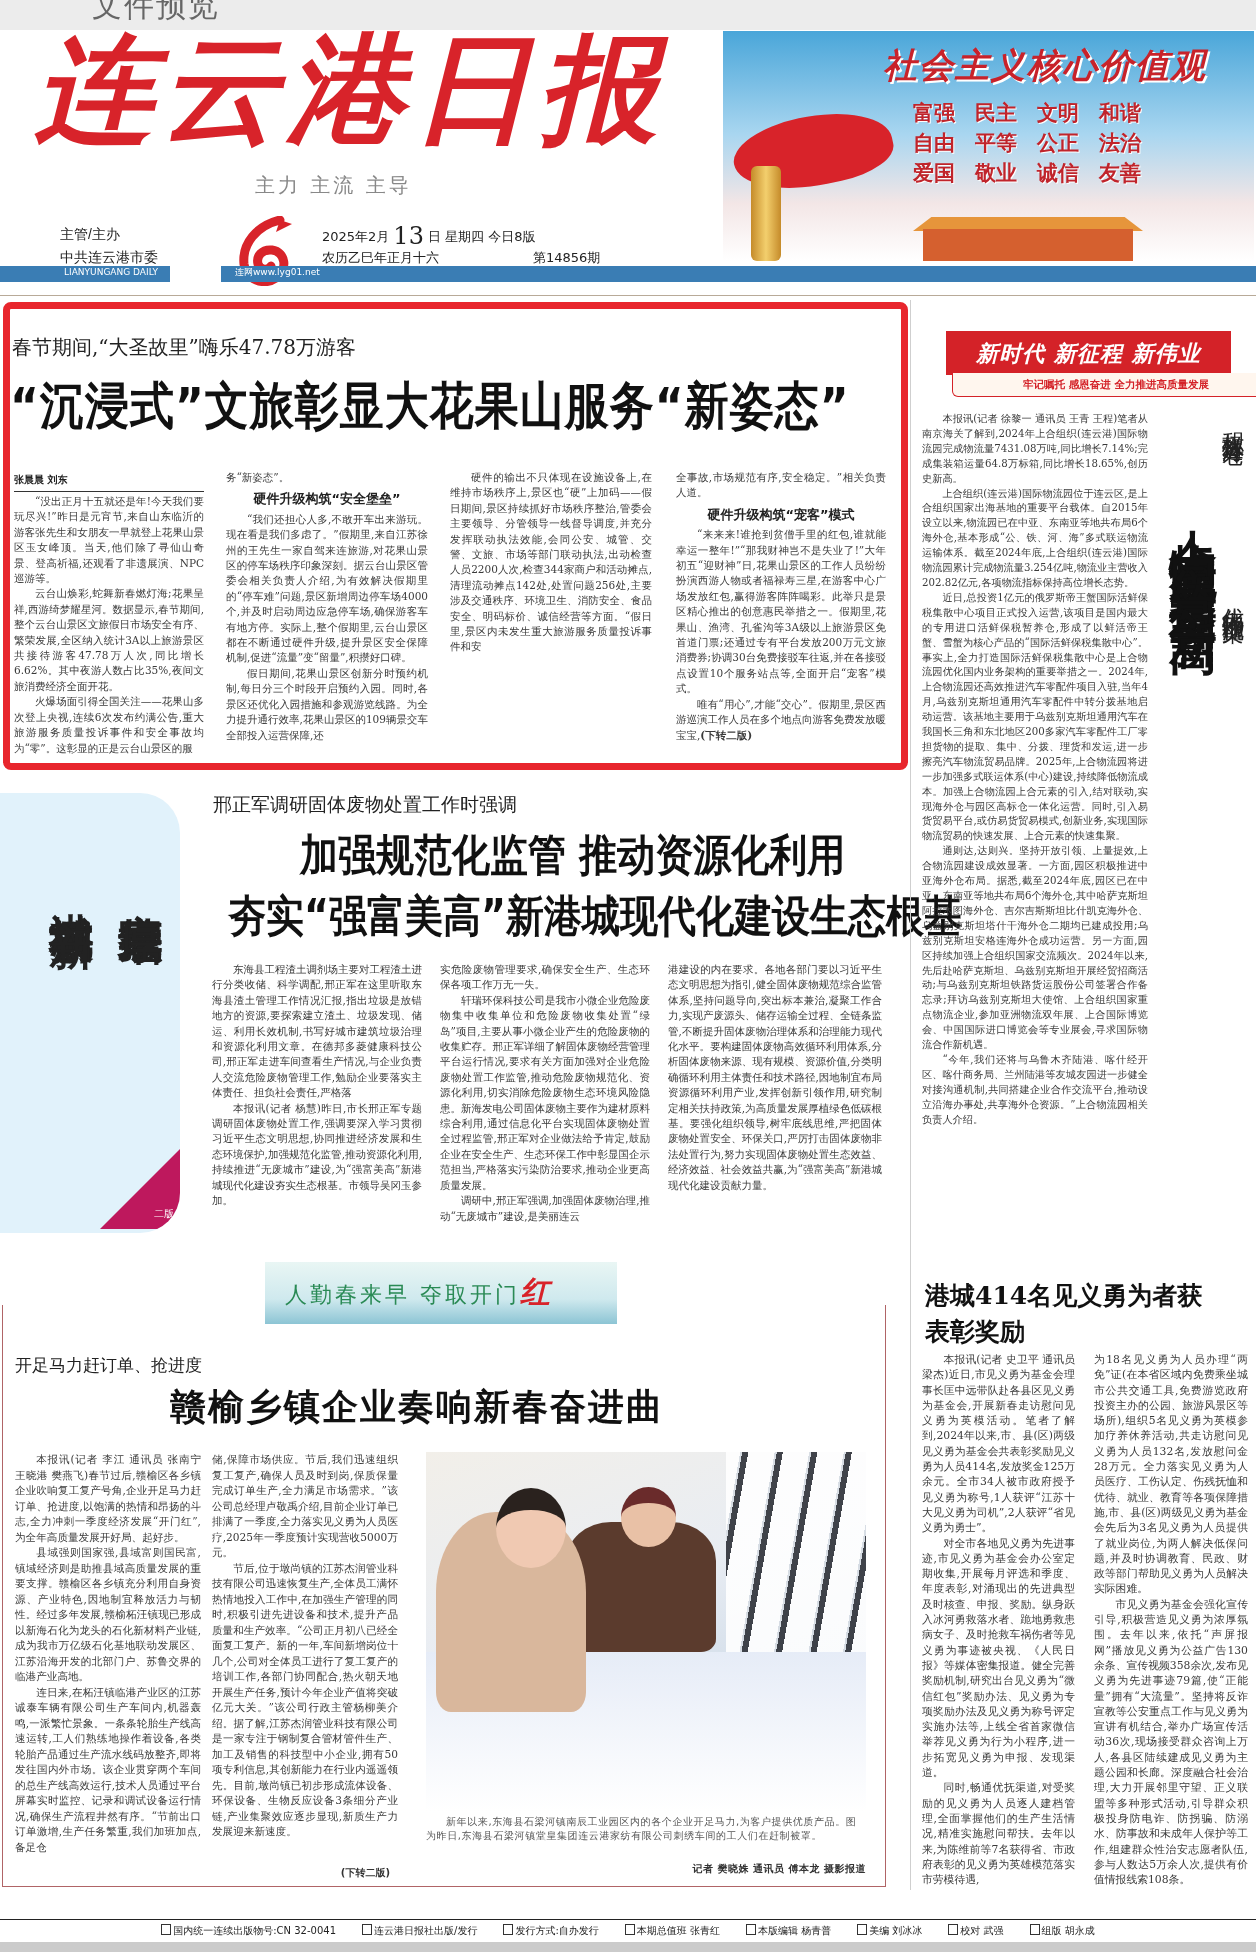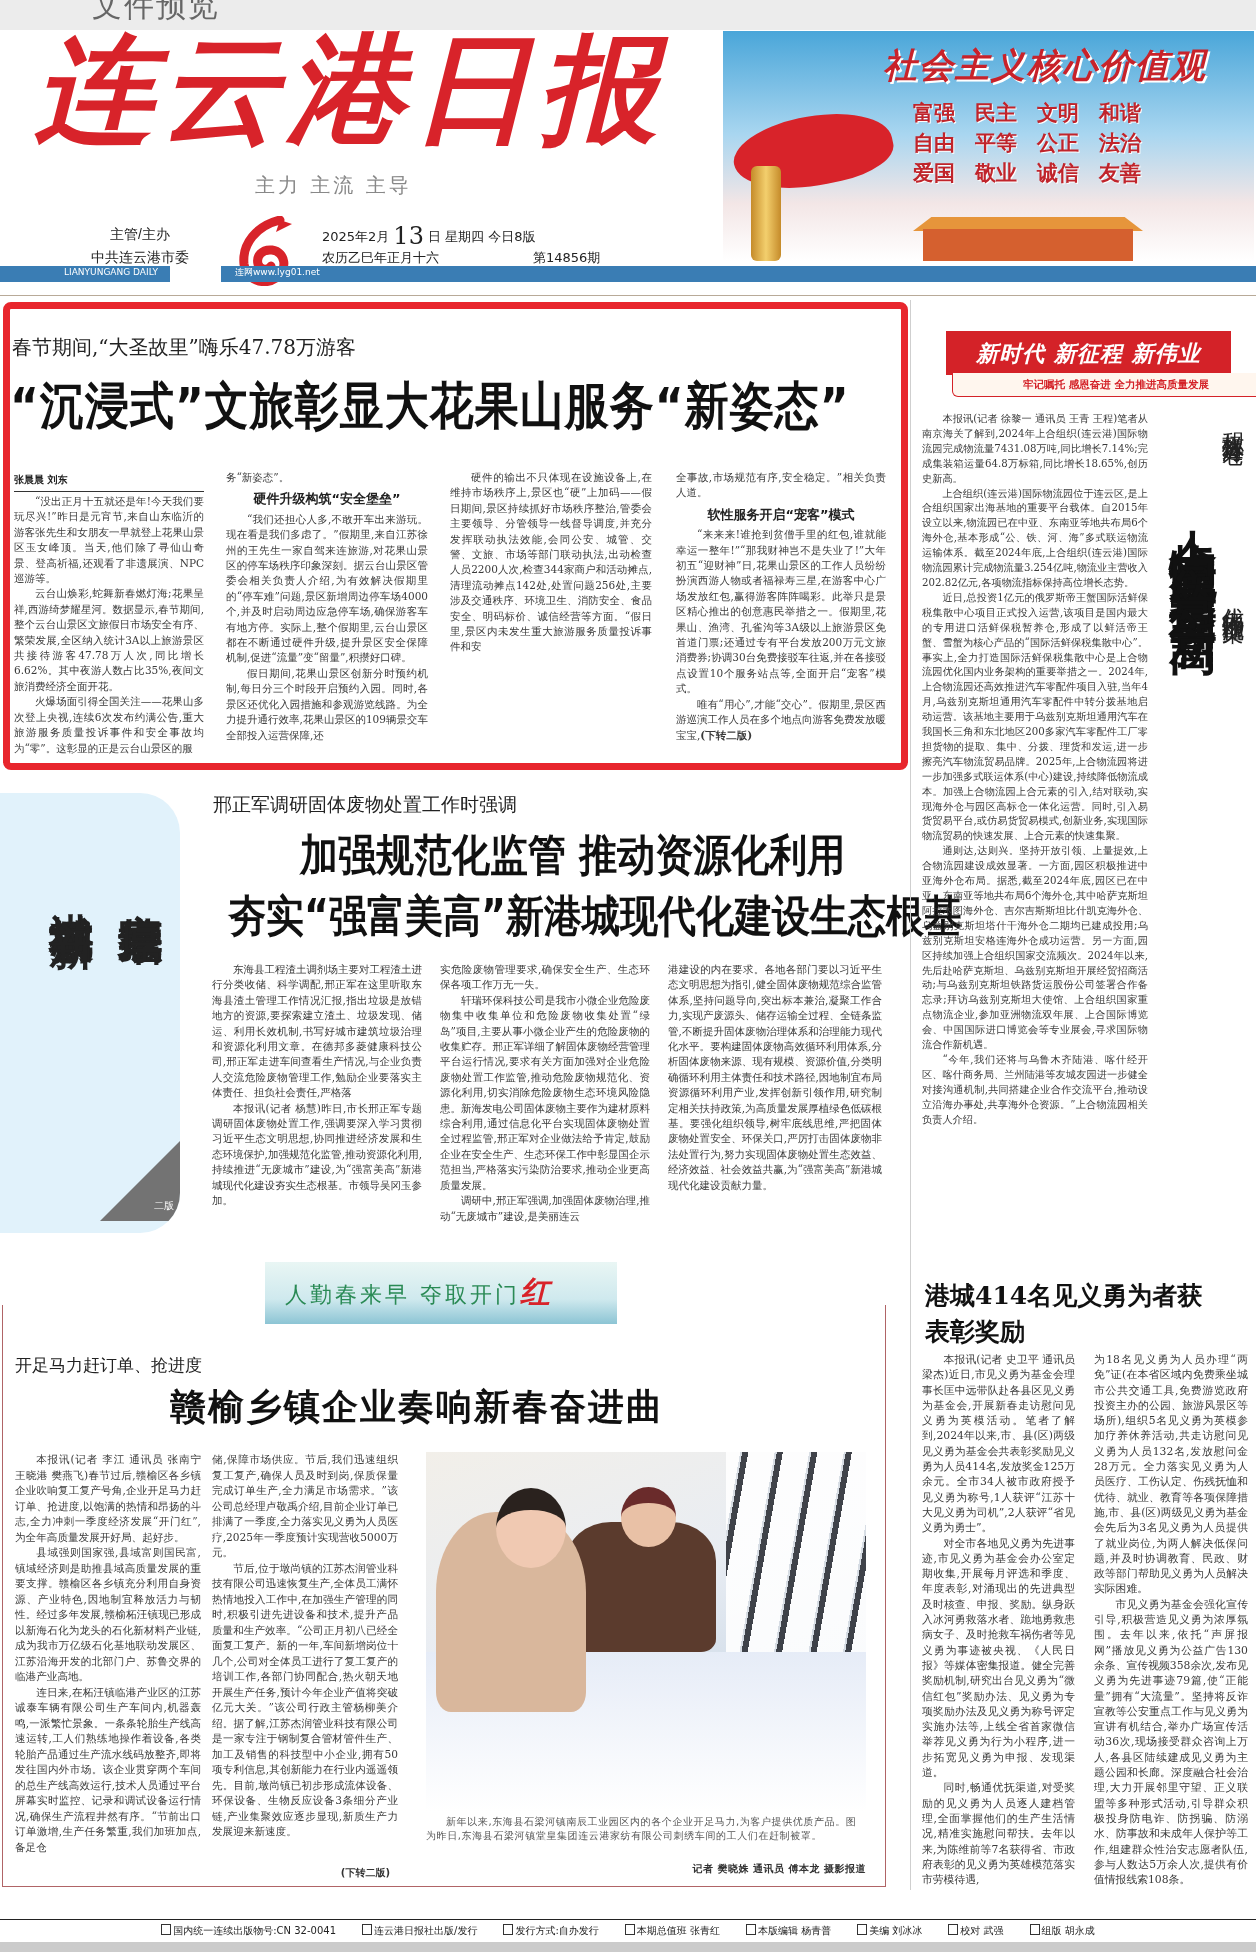--- a/index.html
+++ b/index.html
@@ -5,21 +5,21 @@
   * { box-sizing: border-box; margin: 0; padding: 0; }
   html, body { width: 1256px; height: 1952px; overflow: hidden; background: #ffffff; }
   body { font-family: "DejaVu Serif", "Liberation Serif", serif; color: #222; position: relative; }
   .abs { position: absolute; }
   .topbar { left: 0; top: 0; width: 1256px; height: 30px; background: #ececec; overflow: hidden; }
   .topbar-title { position: absolute; left: 92px; top: -14px; font-family: "DejaVu Sans", sans-serif; font-size: 30px; color: #666; letter-spacing: 2px; }
 
   
   .mast-title { left: 35px; top: 30px; font-family: "DejaVu Serif", serif; font-weight: bold; font-size: 118px; color: #d8232a; letter-spacing: 8px; line-height: 1; font-style: italic; }
   .mast-slogan { left: 255px; top: 172px; font-family: "DejaVu Sans", sans-serif; font-size: 20px; color: #888; letter-spacing: 3px; }
-  .mast-sponsor { left: 60px; top: 223px; text-align: center; width: 160px; font-family: Liberation Sans, sans-serif; font-size: 14px; color: #222; line-height: 23px; }
+  .mast-sponsor { left: 60px; top: 223px; text-align: left; width: 160px; font-family: Liberation Sans, sans-serif; font-size: 14px; color: #222; line-height: 23px; }
   .mast-logo { left: 236px; top: 216px; width: 60px; height: 70px; }
   .mast-date { left: 322px; top: 222px; font-family: "DejaVu Sans", sans-serif; font-size: 13px; color: #222; }
   .mast-date .big { font-family: "DejaVu Serif", serif; font-size: 24px; vertical-align: -3px; margin: 0 4px; }
   .mast-lunar { left: 322px; top: 249px; font-family: Liberation Mono, monospace; font-size: 13px; color: #222; }
   .mast-issue { left: 533px; top: 249px; font-family: "DejaVu Sans", sans-serif; font-size: 13px; color: #222; }
   .blue-band { top: 266px; height: 16px; background: #3a7db4; }
   .band-text { font-family: "DejaVu Sans", sans-serif; font-size: 9px; color: #fff; line-height: 12px; }
   .hr-line { left: 0; top: 295px; width: 1256px; height: 1px; background: #b8aa98; }
 
   
@@ -39,21 +39,21 @@
   .byline1 { left: 14px; top: 473px; width: 190px; font-family: "DejaVu Sans", sans-serif; font-weight: bold; font-size: 10px; border-bottom: 1px solid #333; padding-bottom: 4px; }
   .col { font-size: 10.5px; line-height: 15.4px; color: #3a3a3a; text-align: justify; }
   .col p { text-indent: 2em; }
   .col p.noind { text-indent: 0; }
   .subhead { font-family: "DejaVu Sans", sans-serif; font-weight: bold; font-size: 13px; text-align: center; color: #222; margin: 6px 0 5px; }
 
   
   .side-panel { left: 0; top: 793px; width: 180px; height: 440px; background: #e1f2fb; border-radius: 0 40px 40px 0; overflow: hidden; }
   .side-text { position: absolute; left: 43px; top: 85px; display: flex; flex-direction: row-reverse; gap: 10px; }
   .side-text .vcol { writing-mode: vertical-rl; font-size: 44px; font-weight: bold; color: #222; letter-spacing: 2px; }
-  .side-tag { position: absolute; right: 0; bottom: 12px; width: 80px; height: 80px; background: #737373; clip-path: polygon(100% 0, 100% 100%, 0 100%); }
+  .side-tag { position: absolute; right: 0; bottom: 4px; width: 80px; height: 80px; background: #be185d; clip-path: polygon(100% 0, 100% 100%, 0 100%); }
   .side-tag span { position: absolute; right: 6px; bottom: 8px; font-family: "DejaVu Sans", sans-serif; font-size: 10px; color: #fff; }
   .kicker2 { left: 213px; top: 792px; font-size: 19px; color: #222; }
   .head2a { left: 300px; top: 826px; font-family: "DejaVu Sans", sans-serif; font-weight: bold; font-size: 38px; color: #111; transform: scaleY(1.15); transform-origin: left top; }
   .head2b { left: 228px; top: 887px; font-family: "DejaVu Sans", sans-serif; font-weight: bold; font-size: 38px; color: #111; transform: scaleY(1.15); transform-origin: left top; }
 
   
   .right-divider { left: 910px; top: 300px; width: 1px; height: 1590px; background: #cfcfcf; }
   .slogan-box { left: 946px; top: 331px; width: 285px; height: 66px; }
   .slogan-top { position: absolute; left: 0; top: 0; width: 285px; height: 44px; background: #d42228; color: #fff; font-size: 22px; font-weight: bold; text-align: center; line-height: 44px; letter-spacing: 1px; font-style: italic; }
   .slogan-bot { position: absolute; left: 6px; top: 42px; width: 328px; height: 24px; border: 1px solid #d42228; border-top: none; background: #fff6ee; color: #d42228; font-family: "DejaVu Sans", sans-serif; font-weight: bold; font-size: 10.5px; text-align: center; line-height: 22px; border-radius: 0 0 6px 6px; }
@@ -154,21 +154,21 @@
   <p class="noind">务“新姿态”。</p>
   <div class="subhead">硬件升级构筑“安全堡垒”</div>
   <p>“我们还担心人多,不敢开车出来游玩。现在看是我们多虑了。”假期里,来自江苏徐州的王先生一家自驾来连旅游,对花果山景区的停车场秩序印象深刻。据云台山景区管委会相关负责人介绍,为有效解决假期里的“停车难”问题,景区新增周边停车场4000个,并及时启动周边应急停车场,确保游客车有地方停。实际上,整个假期里,云台山景区都在不断通过硬件升级,提升景区安全保障机制,促进“流量”变“留量”,积攒好口碑。</p>
   <p>假日期间,花果山景区创新分时预约机制,每日分三个时段开启预约入园。同时,各景区还优化入园措施和参观游览线路。为全力提升通行效率,花果山景区的109辆景交车全部投入运营保障,还</p>
 </div>
 <div class="abs col" style="left:450px;top:470px;width:202px;">
   <p>硬件的输出不只体现在设施设备上,在维持市场秩序上,景区也“硬”上加码——假日期间,景区持续抓好市场秩序整治,管委会主要领导、分管领导一线督导调度,并充分发挥联动执法效能,会同公安、城管、交警、文旅、市场等部门联动执法,出动检查人员2200人次,检查344家商户和活动摊点,清理流动摊点142处,处置问题256处,主要涉及交通秩序、环境卫生、消防安全、食品安全、明码标价、诚信经营等方面。“假日里,景区内未发生重大旅游服务质量投诉事件和安</p>
 </div>
 <div class="abs col" style="left:676px;top:470px;width:210px;">
   <p class="noind">全事故,市场规范有序,安全稳定。”相关负责人道。</p>
-  <div class="subhead">软性服务开启“宠客”模式</div>
+  <div class="subhead">硬件升级构筑“宠客”模式</div>
   <p>“来来来!谁抢到贫僧手里的红包,谁就能幸运一整年!”“那我财神岂不是失业了!”大年初五“迎财神”日,花果山景区的工作人员纷纷扮演西游人物或者福禄寿三星,在游客中心广场发放红包,赢得游客阵阵喝彩。此举只是景区精心推出的创意惠民举措之一。假期里,花果山、渔湾、孔雀沟等3A级以上旅游景区免首道门票;还通过专有平台发放200万元文旅消费券;协调30台免费接驳车往返,并在各接驳点设置10个服务站点等,全面开启“宠客”模式。</p>
   <p><span>唯有“用心”,才能“交心”。假期里,景区西游巡演工作人员在多个地点向游客免费发放暖宝宝,</span><b>(下转二版)</b></p>
 </div>
 
 <div class="abs side-panel">
   <div class="side-text">
     <div class="vcol">家底持续增厚</div>
     <div class="vcol">港城科技创新</div>
   </div>
   <div class="side-tag">

